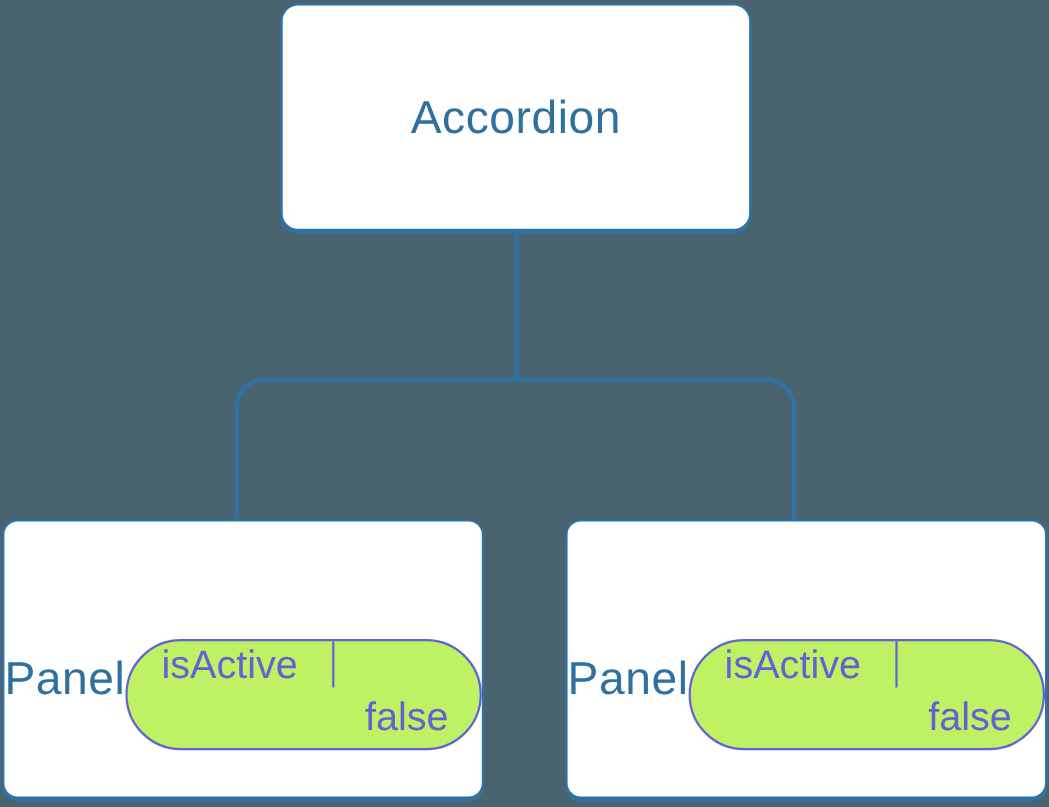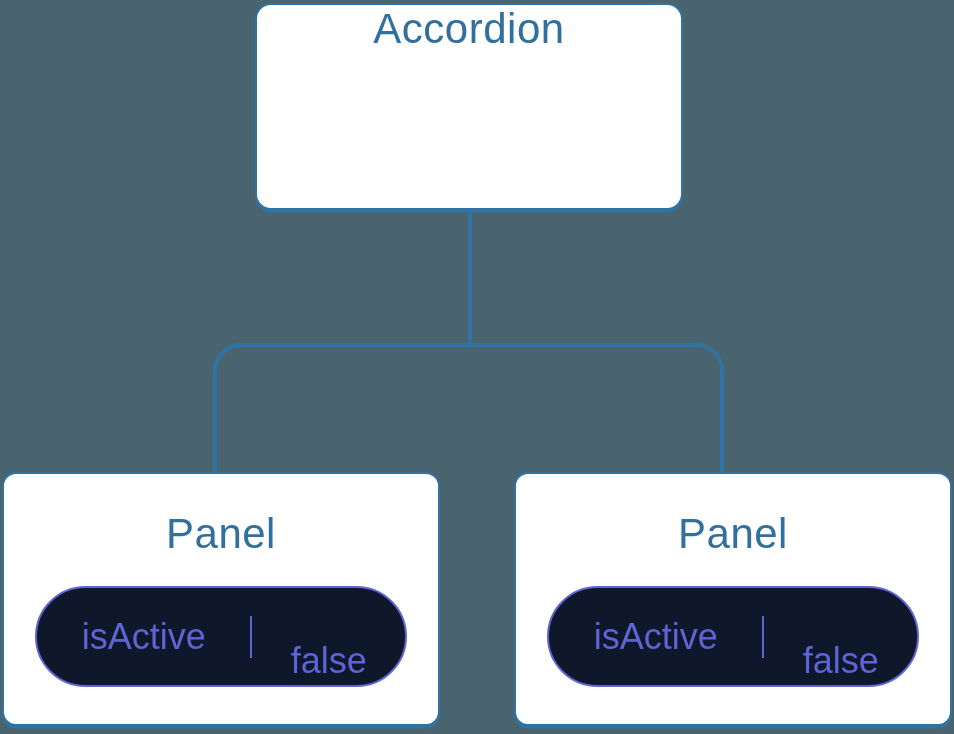--- a/index.html
+++ b/index.html
@@ -22,20 +22,21 @@
     box-shadow: 0 2.5px 0 #2E73A3;
     box-sizing: border-box;
   }
   .root-node {
     left: 255px;
     top: 3px;
     width: 428px;
     height: 207px;
     border-radius: 16px;
     display: flex;
+    align-items: center;
     justify-content: center;
   }
   .node-title {
     color: #30709F;
     font-size: 42px;
     font-weight: 500;
     letter-spacing: 0.5px;
   }
   .stem {
     position: absolute;
@@ -56,37 +57,36 @@
     border-right: 4px solid #2E73A3;
     border-radius: 28px 28px 0 0;
     box-sizing: border-box;
   }
   .panel-node {
     top: 472px;
     width: 438px;
     height: 254px;
     border-radius: 14px;
     display: flex;
-    flex-direction: column;
     align-items: center;
     padding-top: 36px;
     box-sizing: border-box;
   }
   .panel-left  { left: 2px; }
   .panel-right { left: 514px; }
   .state-pill {
     margin-top: 28px;
     width: 372px;
     height: 101px;
     border: 2.5px solid #6063D4;
     border-radius: 51px;
     display: flex;
-    align-items: center;
+    align-items: flex-start;
     box-sizing: border-box;
-    background: #0f172a;
+    background: #bef264;
   }
   .state-cell {
     display: flex;
     align-items: center;
     justify-content: center;
     color: #6063D4;
     font-size: 36px;
     font-weight: 400;
   }
   .state-key {

